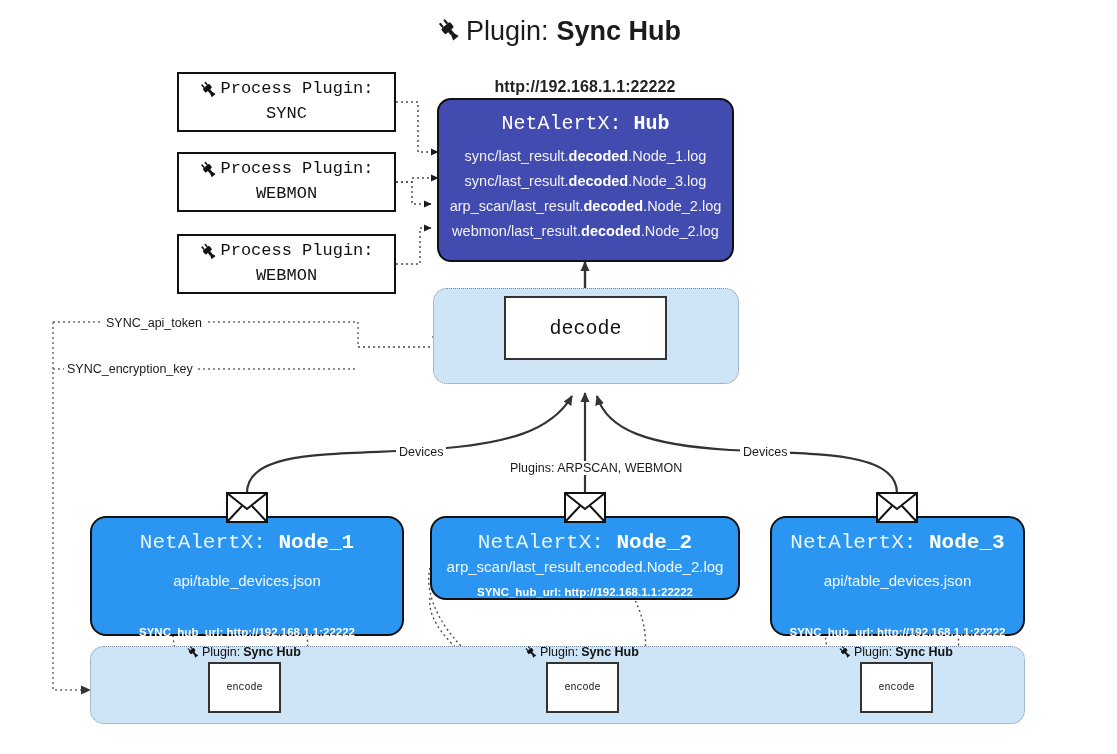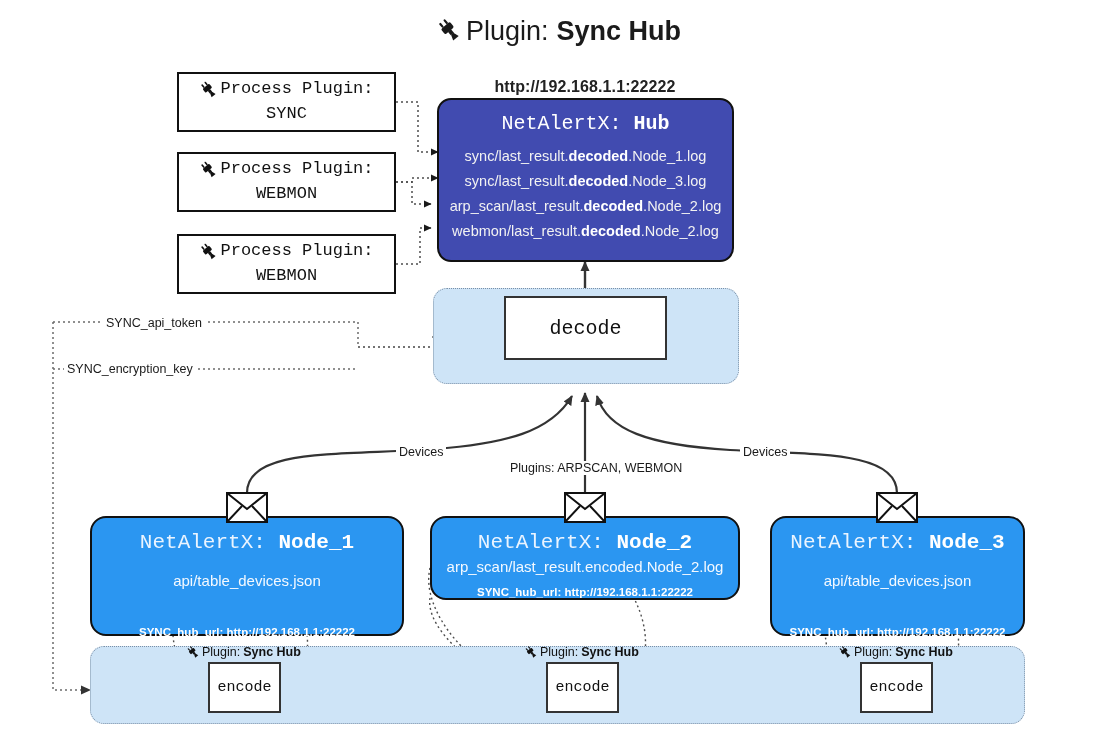--- a/index.html
+++ b/index.html
@@ -40,21 +40,21 @@
 
   
   .lb{background:#cee4f7;border:1.6px dotted #7a8fa6;}
   #decode-wrap{border-radius:14px;}
   #bottom-wrap{border-radius:14px;}
 
   .white-box{background:#fff;border:2px solid #333;
              display:flex;align-items:center;justify-content:center;
              font-family:"Liberation Mono","DejaVu Sans Mono",monospace;}
   #decode-box{font-size:20px;color:#111;}
-  .encode-box{font-size:15px;color:#111;}
+  .encode-box{font-size:10px;color:#111;}
 
   
   .node{border:2.5px solid #111;border-radius:16px;background:#2b96f1;
         color:#fff;position:absolute;box-sizing:border-box;}
   .node-title{font-family:"Liberation Mono","DejaVu Sans Mono",monospace;
               font-size:21px;text-align:center;margin-top:13px;white-space:nowrap;
               color:#eaf4ff;}
   .node-title b{font-weight:bold;color:#fff;}
   .node-line{font-size:15px;text-align:center;color:#f4f9ff;line-height:1.75;
              white-space:nowrap;}

